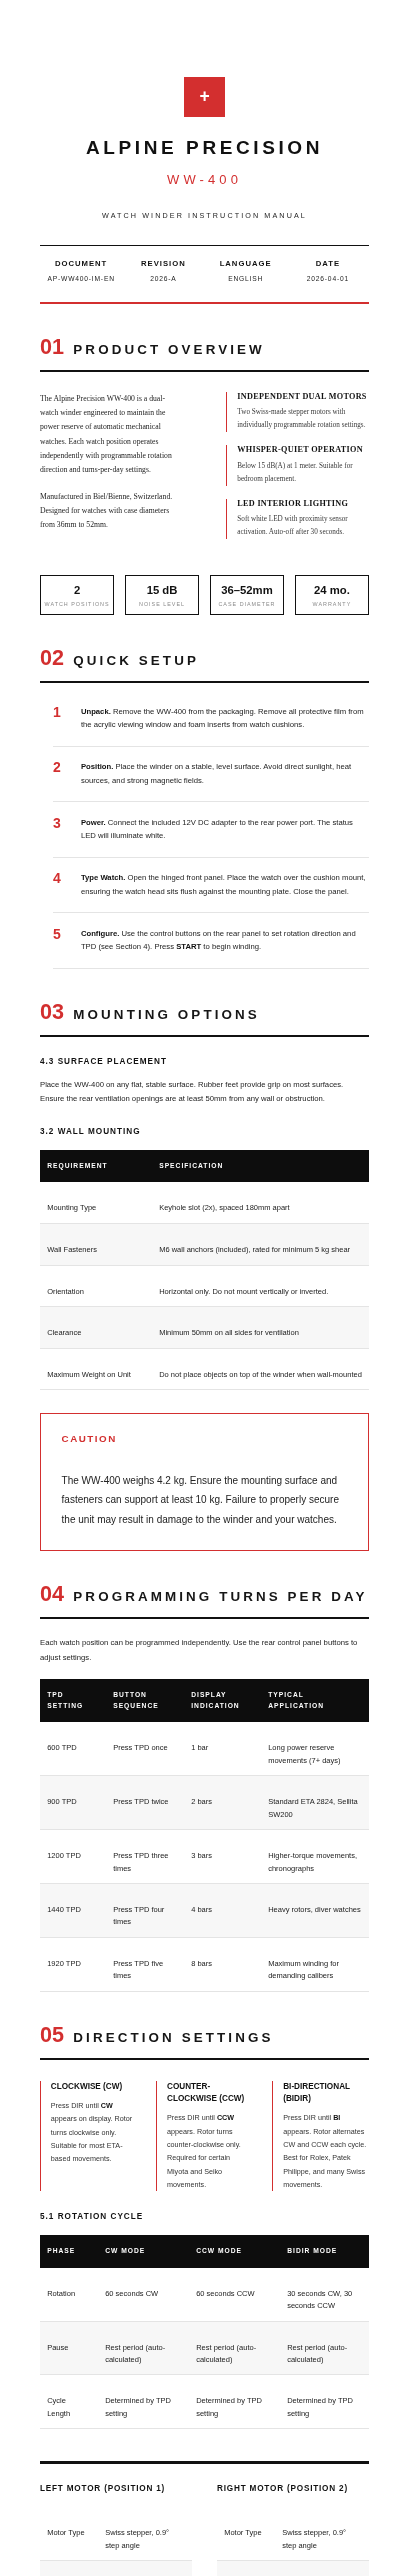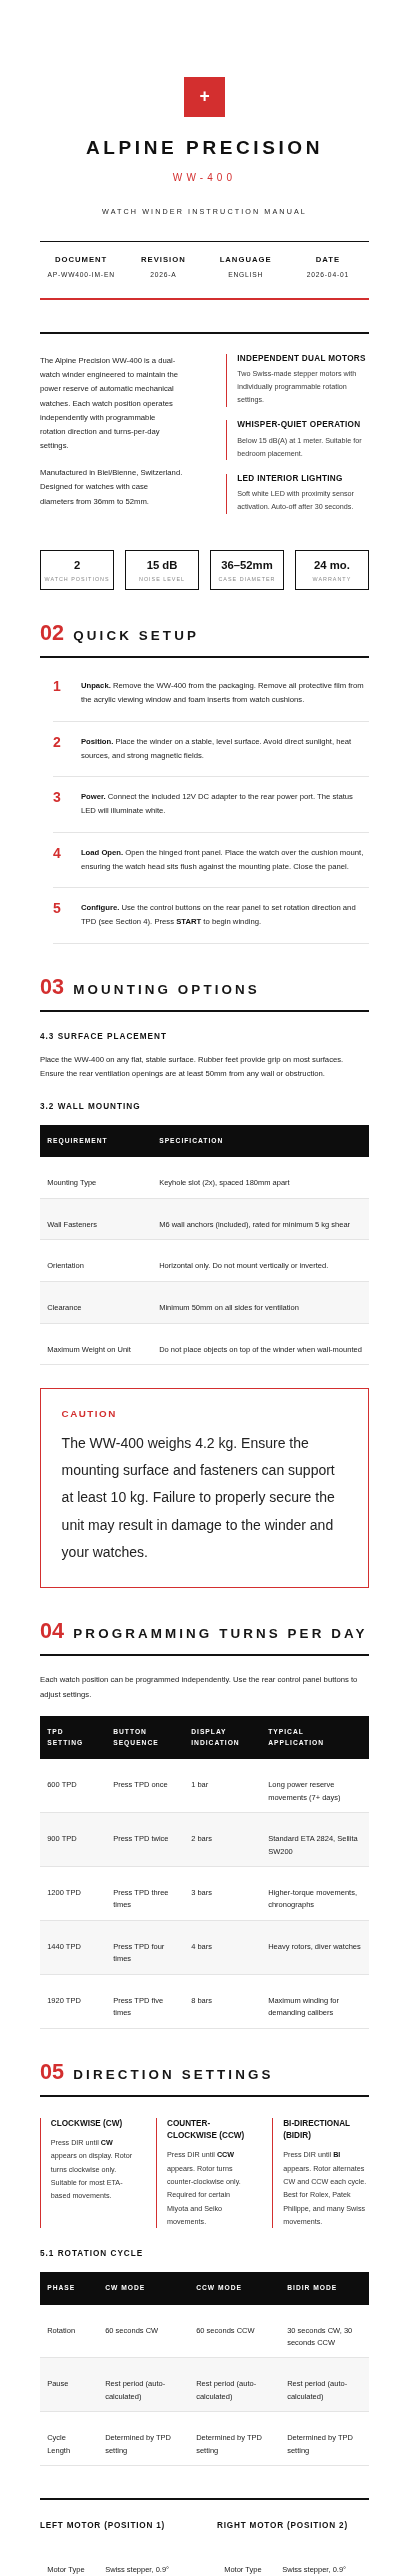--- a/index.html
+++ b/index.html
@@ -10,41 +10,41 @@
     color:#222;
     font-family:"Liberation Sans","DejaVu Sans",sans-serif;
     -webkit-font-smoothing:antialiased;
   }
   .page{padding:0 40px 36px 40px;}
 
   
   .logo{width:41px;height:40px;background:#d32f2f;margin:77px auto 0;display:flex;align-items:center;justify-content:center;}
   .logo .plus{color:#fff;font-size:17.5px;font-weight:bold;line-height:1;}
   h1.brand{margin:19.6px 0 0;text-align:center;font-size:19px;font-weight:bold;letter-spacing:3.6px;color:#111;}
-  .model{margin-top:13.4px;text-align:center;font-size:10px;letter-spacing:4.1px;color:#d32f2f;font-weight:normal;}
+  .model{margin-top:13.4px;text-align:center;font-size:13px;letter-spacing:4.1px;color:#d32f2f;font-weight:normal;}
   .subtitle{margin-top:24px;text-align:center;font-size:7.2px;letter-spacing:2.1px;color:#222;}
 
   
   .meta{margin-top:25px;border-top:1.5px solid #111;padding-top:13.4px;display:grid;grid-template-columns:repeat(4,1fr);}
   .meta-col{text-align:center;}
   .meta-label{font-size:7.7px;font-weight:bold;letter-spacing:1px;color:#111;}
   .meta-value{margin-top:6.2px;font-size:6.7px;letter-spacing:0.8px;color:#222;}
 
   .red-divider{margin-top:20.6px;height:2.1px;background:#d32f2f;}
 
   
   .section{margin-top:32px;}
   .sec-head{display:flex;align-items:baseline;gap:9.3px;}
   .sec-num{color:#d32f2f;font-size:21.6px;font-weight:bold;line-height:1;}
   .sec-title{color:#161616;font-size:13.4px;font-weight:bold;letter-spacing:3.1px;line-height:1.15;}
   .sec-rule{height:2.1px;background:#111;margin-top:12.4px;}
   .sub-head{font-size:8.2px;font-weight:bold;letter-spacing:1px;color:#111;margin-top:20.6px;}
 
   
-  .two-col{display:grid;grid-template-columns:1fr 1fr;gap:43px;margin-top:19.6px;}
+  .two-col{display:grid;grid-template-columns:1fr 1fr;gap:43px;margin-top:19.6px;font-family:Liberation Serif, serif;}
   .intro p{margin:0 0 12.4px;font-size:7.7px;line-height:1.85;color:#222;}
   .feature{border-left:1.5px solid #d32f2f;padding-left:10.3px;margin-bottom:13.4px;}
   .feature-title{font-size:8.2px;font-weight:bold;color:#111;letter-spacing:0.3px;}
   .feature-text{margin-top:5.2px;font-size:7.2px;line-height:1.8;color:#3a3a3a;}
 
   .stats{display:grid;grid-template-columns:repeat(4,1fr);gap:10.8px;margin-top:23px;}
   .stat{border:1px solid #111;text-align:center;padding:7.7px 3.1px 7.2px;}
   .stat-value{font-size:11.3px;font-weight:bold;color:#111;}
   .stat-label{margin-top:4.6px;font-size:5.4px;letter-spacing:1px;color:#8a8a8a;}
 
@@ -66,21 +66,21 @@
   .td.pad{padding-top:20px;padding-bottom:8.2px;}
 
   .t-wall .trow{grid-template-columns:112px 1fr;}
   .t-tpd .trow{grid-template-columns:66px 78px 77px 1fr;}
   .t-rot .trow{grid-template-columns:58px 91px 91px 1fr;}
   .t-spec .trow{grid-template-columns:58px 1fr;}
 
   
   .alert{border:1.5px solid #d32f2f;margin-top:23px;padding:18.5px 20.6px 20.6px;}
   .alert-title{color:#d32f2f;font-size:9.8px;font-weight:bold;letter-spacing:1.5px;}
-  .alert-text{margin-top:11px;font-size:14px;line-height:1.95;color:#222;}
+  .alert-text{margin-top:27px;font-size:10px;line-height:1.95;color:#222;}
 
   .note{background:#0d0d0d;margin-top:20.6px;padding:15.5px 18.5px;font-size:7.7px;line-height:2.0;color:#ededed;}
   .note b{color:#e4473f;}
 
   
   .cards{display:grid;grid-template-columns:repeat(3,1fr);gap:19.6px;margin-top:20.6px;}
   .card{border-left:1.5px solid #d32f2f;padding-left:9.8px;}
   .card-title{font-size:8.2px;font-weight:bold;color:#111;line-height:1.5;}
   .card-text{margin-top:6.2px;font-size:7.2px;line-height:1.85;color:#333;}
   .card-text b{color:#111;}
@@ -119,20 +119,24 @@
 
   <div class="meta-col">
     <div class="meta-label">DATE</div>
     <div class="meta-value">2026-04-01</div>
   </div>
 </div>
     <div class="red-divider"></div>
   </div>
 
   <div class="section">
+    <div class="sec-head">
+      <span class="sec-num">01</span>
+      <span class="sec-title">PRODUCT OVERVIEW</span>
+    </div>
     <div class="sec-rule"></div>
     <div class="two-col">
       <div class="intro">
         <p>The Alpine Precision WW-400 is a dual-watch winder engineered to maintain the power reserve of automatic mechanical watches. Each watch position operates independently with programmable rotation direction and turns-per-day settings.</p>
         <p>Manufactured in Biel/Bienne, Switzerland. Designed for watches with case diameters from 36mm to 52mm.</p>
       </div>
       <div>
   <div class="feature">
     <div class="feature-title">INDEPENDENT DUAL MOTORS</div>
     <div class="feature-text">Two Swiss-made stepper motors with individually programmable rotation settings.</div>
@@ -189,21 +193,21 @@
     <div class="step-text"><b>Position.</b><span> Place the winder on a stable, level surface. Avoid direct sunlight, heat sources, and strong magnetic fields.</span><b></b><span></span></div>
   </div>
 
   <div class="step">
     <div class="step-num">3</div>
     <div class="step-text"><b>Power.</b><span> Connect the included 12V DC adapter to the rear power port. The status LED will illuminate white.</span><b></b><span></span></div>
   </div>
 
   <div class="step">
     <div class="step-num">4</div>
-    <div class="step-text"><b>Load Open.</b><span> Open the hinged front panel. Place the watch over the cushion mount, ensuring the watch head sits flush against the mounting plate. Close the panel.</span><b></b><span></span></div>
+    <div class="step-text"><b>Type Watch.</b><span> Open the hinged front panel. Place the watch over the cushion mount, ensuring the watch head sits flush against the mounting plate. Close the panel.</span><b></b><span></span></div>
   </div>
 
   <div class="step">
     <div class="step-num">5</div>
     <div class="step-text"><b>Configure.</b><span> Use the control buttons on the rear panel to set rotation direction and TPD (see Section 4). Press </span><b>START</b><span> to begin winding.</span></div>
   </div>
 </div>
   </div>
 
   <div class="section">

